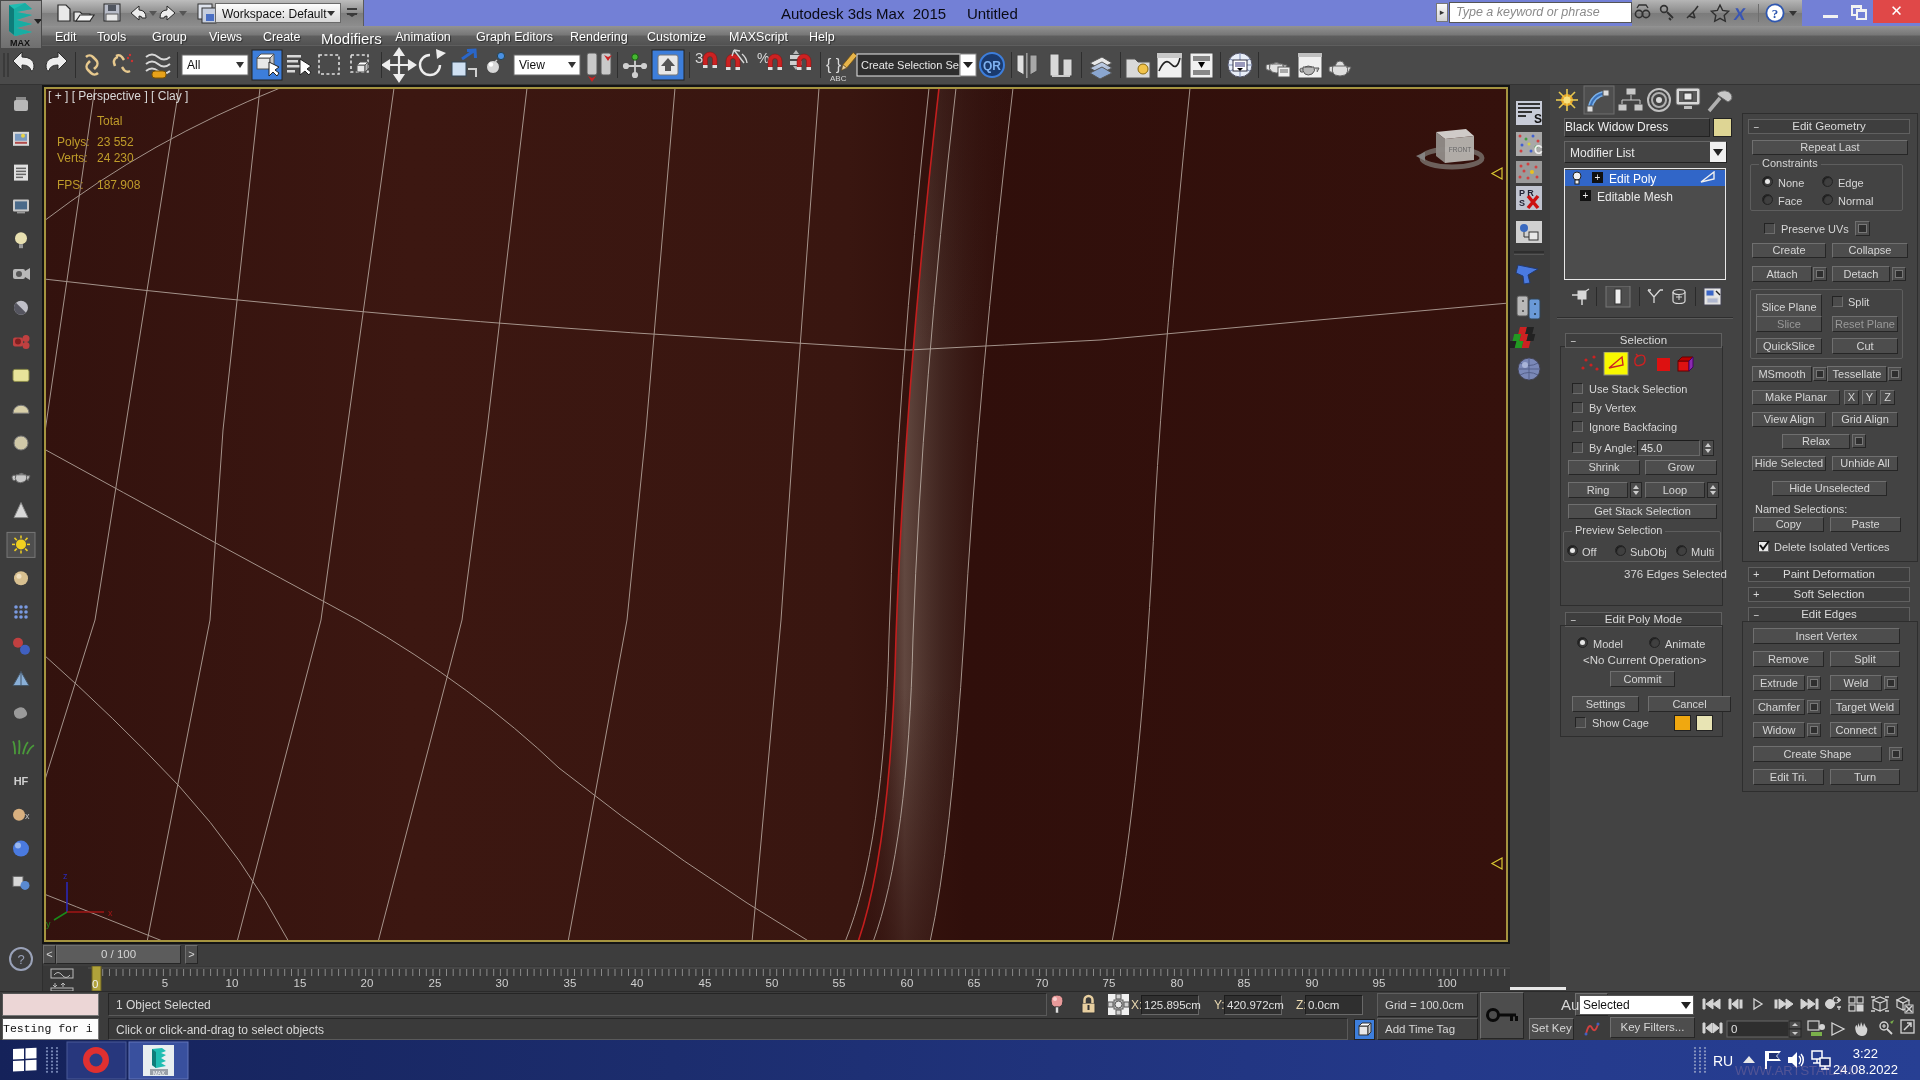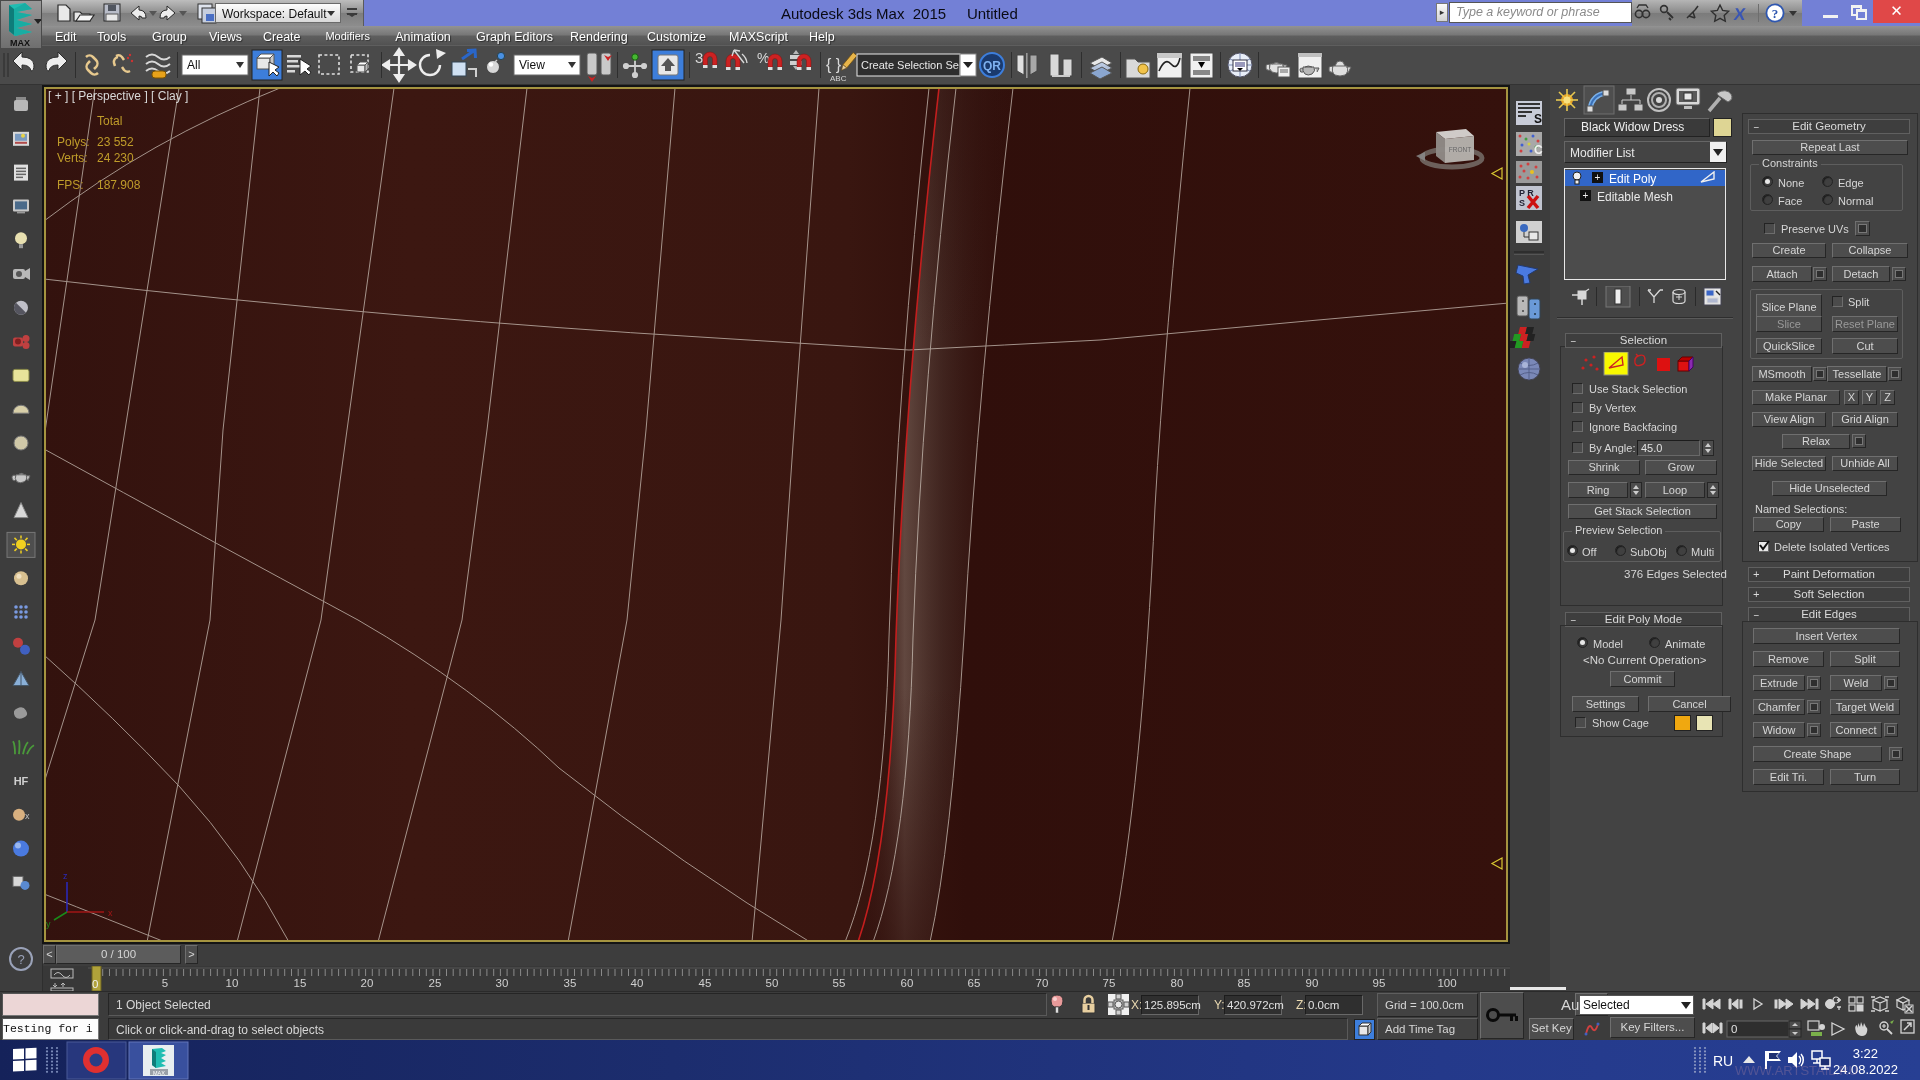--- a/index.html
+++ b/index.html
@@ -89,21 +89,21 @@
 <div class="a" style="left:327px;top:11px;width:0;height:0;border-left:4px solid transparent;border-right:4px solid transparent;border-top:5px solid #333"></div>
 <div class="a" style="left:347px;top:8px;width:10px;height:2px;background:#3a3a3a;box-shadow:0 5px 0 #3a3a3a"></div>
 <div class="a" style="left:346px;top:13px;border-left:6px solid transparent;border-right:6px solid transparent;border-top:4px solid #3a3a3a"></div>
 
 <div class="a" id="menubar" style="left:0;top:26px;width:1920px;height:19px;background:linear-gradient(#939393,#787878 45%,#5e5e5e 55%,#525252)"></div>
 <div class="a" style="left:55px;top:30px;width:20px;text-align:center;color:#fff;font-size:12.5px;white-space:nowrap;text-shadow:1px 1px 1px rgba(0,0,0,.5)">Edit</div>
 <div class="a" style="left:97px;top:30px;width:29px;text-align:center;color:#fff;font-size:12.5px;white-space:nowrap;text-shadow:1px 1px 1px rgba(0,0,0,.5)">Tools</div>
 <div class="a" style="left:152px;top:30px;width:33px;text-align:center;color:#fff;font-size:12.5px;white-space:nowrap;text-shadow:1px 1px 1px rgba(0,0,0,.5)">Group</div>
 <div class="a" style="left:209px;top:30px;width:30px;text-align:center;color:#fff;font-size:12.5px;white-space:nowrap;text-shadow:1px 1px 1px rgba(0,0,0,.5)">Views</div>
 <div class="a" style="left:263px;top:30px;width:35px;text-align:center;color:#fff;font-size:12.5px;white-space:nowrap;text-shadow:1px 1px 1px rgba(0,0,0,.5)">Create</div>
-<div class="a" style="left:321px;top:30px;width:49px;text-align:right;color:#fff;font-size:11px;white-space:nowrap;text-shadow:1px 1px 1px rgba(0,0,0,.5)">Modifiers</div>
+<div class="a" style="left:321px;top:30px;width:49px;text-align:right;color:#fff;font-size:15px;white-space:nowrap;text-shadow:1px 1px 1px rgba(0,0,0,.5)">Modifiers</div>
 <div class="a" style="left:394px;top:30px;width:58px;text-align:center;color:#fff;font-size:12.5px;white-space:nowrap;text-shadow:1px 1px 1px rgba(0,0,0,.5)">Animation</div>
 <div class="a" style="left:476px;top:30px;width:70px;text-align:center;color:#fff;font-size:12.5px;white-space:nowrap;text-shadow:1px 1px 1px rgba(0,0,0,.5)">Graph Editors</div>
 <div class="a" style="left:570px;top:30px;width:53px;text-align:center;color:#fff;font-size:12.5px;white-space:nowrap;text-shadow:1px 1px 1px rgba(0,0,0,.5)">Rendering</div>
 <div class="a" style="left:647px;top:30px;width:56px;text-align:center;color:#fff;font-size:12.5px;white-space:nowrap;text-shadow:1px 1px 1px rgba(0,0,0,.5)">Customize</div>
 <div class="a" style="left:729px;top:30px;width:56px;text-align:right;color:#fff;font-size:12.5px;white-space:nowrap;text-shadow:1px 1px 1px rgba(0,0,0,.5)">MAXScript</div>
 <div class="a" style="left:809px;top:30px;width:25px;text-align:right;color:#fff;font-size:12.5px;white-space:nowrap;text-shadow:1px 1px 1px rgba(0,0,0,.5)">Help</div>
 
 <div class="a" id="toolbar" style="left:0;top:45px;width:1920px;height:40px;background:#4a4a4a;border-top:1px solid #5e5e5e;border-bottom:1px solid #333"></div>
 
 <svg class="a" style="left:0;top:45px" width="1400" height="40" viewBox="0 0 1400 40">
@@ -624,21 +624,21 @@
           <rect x="3" y="3" width="18" height="11" fill="#5a5a5a"></rect>
           <rect x="8" y="5" width="8" height="7" fill="#e8e8e8" stroke="#333"></rect>
           <rect x="8" y="18" width="8" height="3" fill="#c0c0c0"></rect>
         </g>
 <g transform="translate(156,2)">
           <path d="M3,24 l11,-13" stroke="#b0b0b0" stroke-width="3.5"></path>
           <path d="M11,6 q9,-5 14,1 q3,5 -3,8 l-9,-6 q-2,-2 -2,-3" fill="#c8c8c8" stroke="#666"></path>
         </g>
 </g>
 </svg>
-<div class="inp" style="left:1564px;top:118px;width:146px;height:19px;font-size:12px;line-height:17px;padding-left:16px;border-color:#666 #222 #222 #666;background:#3a3a3a;color:#efefef">Black Widow Dress</div>
+<div class="inp" style="left:1564px;top:118px;width:146px;height:19px;font-size:12px;line-height:17px;padding-left:0;border-color:#666 #222 #222 #666;background:#3a3a3a;color:#efefef">Black Widow Dress</div>
 <div class="a" style="left:1713px;top:118px;width:19px;height:19px;background:#ded594;border:1px solid #222"></div>
 <div class="a" style="left:1564px;top:141px;width:163px;height:22px;background:#444;border:1px solid;border-color:#666 #222 #222 #666"></div>
 <div class="lb" style="left:1570px;top:147px;font-size:12px;color:#e8e8e8">Modifier List</div>
 <div class="a" style="left:1710px;top:142px;width:16px;height:20px;background:#f0f0f0"></div>
 <svg class="a" style="left:1712px;top:148px" width="12" height="9">
       <polygon points="1,1 11,1 6,8" fill="#222"></polygon>
     </svg>
 <div class="a" style="left:1564px;top:168px;width:162px;height:112px;background:#4c4c4c;border:1px solid #e8e8e8"></div>
 <div class="a" style="left:1565px;top:170px;width:160px;height:16px;background:#3166c8"></div>
 <svg class="a" style="left:1570px;top:171px" width="14" height="14" viewBox="0 0 14 14">

